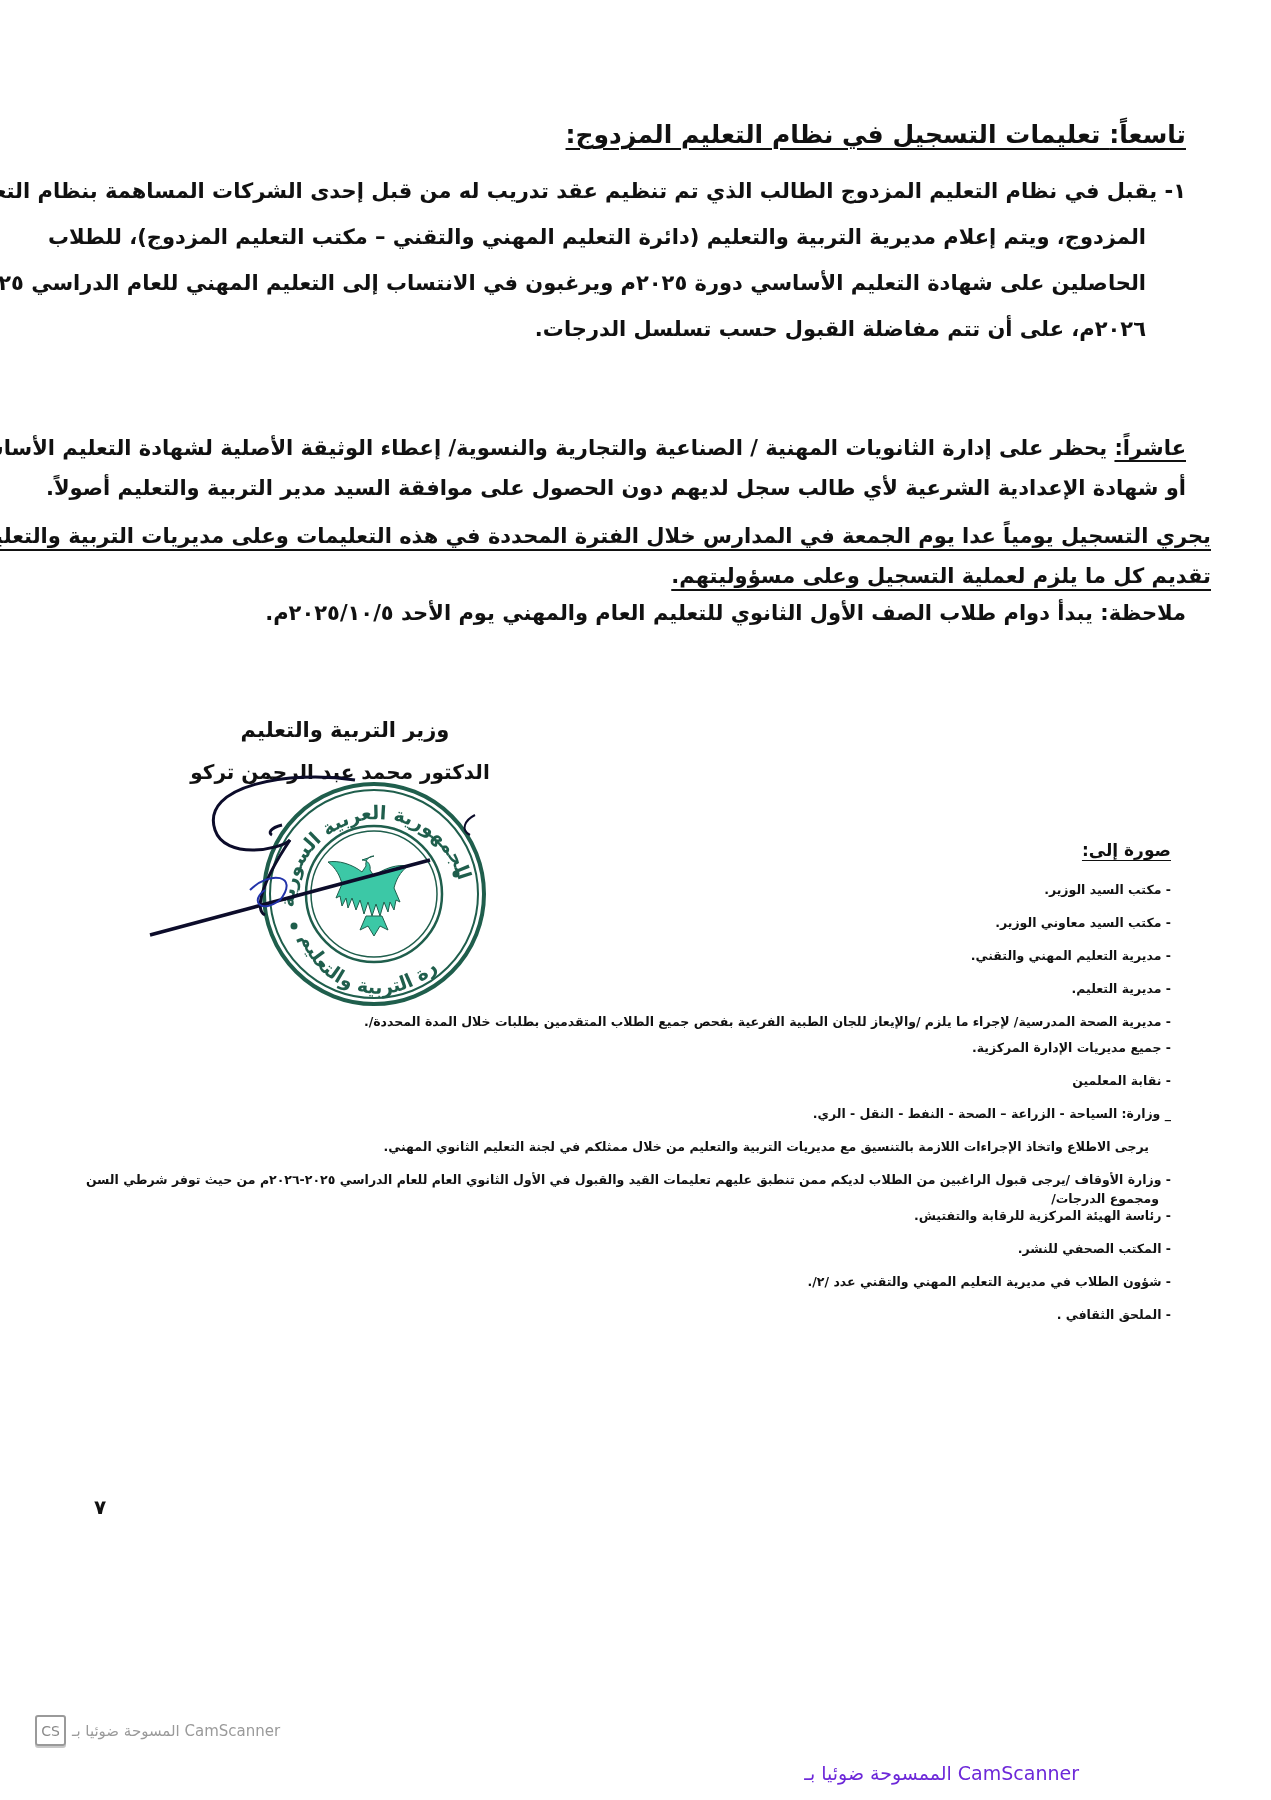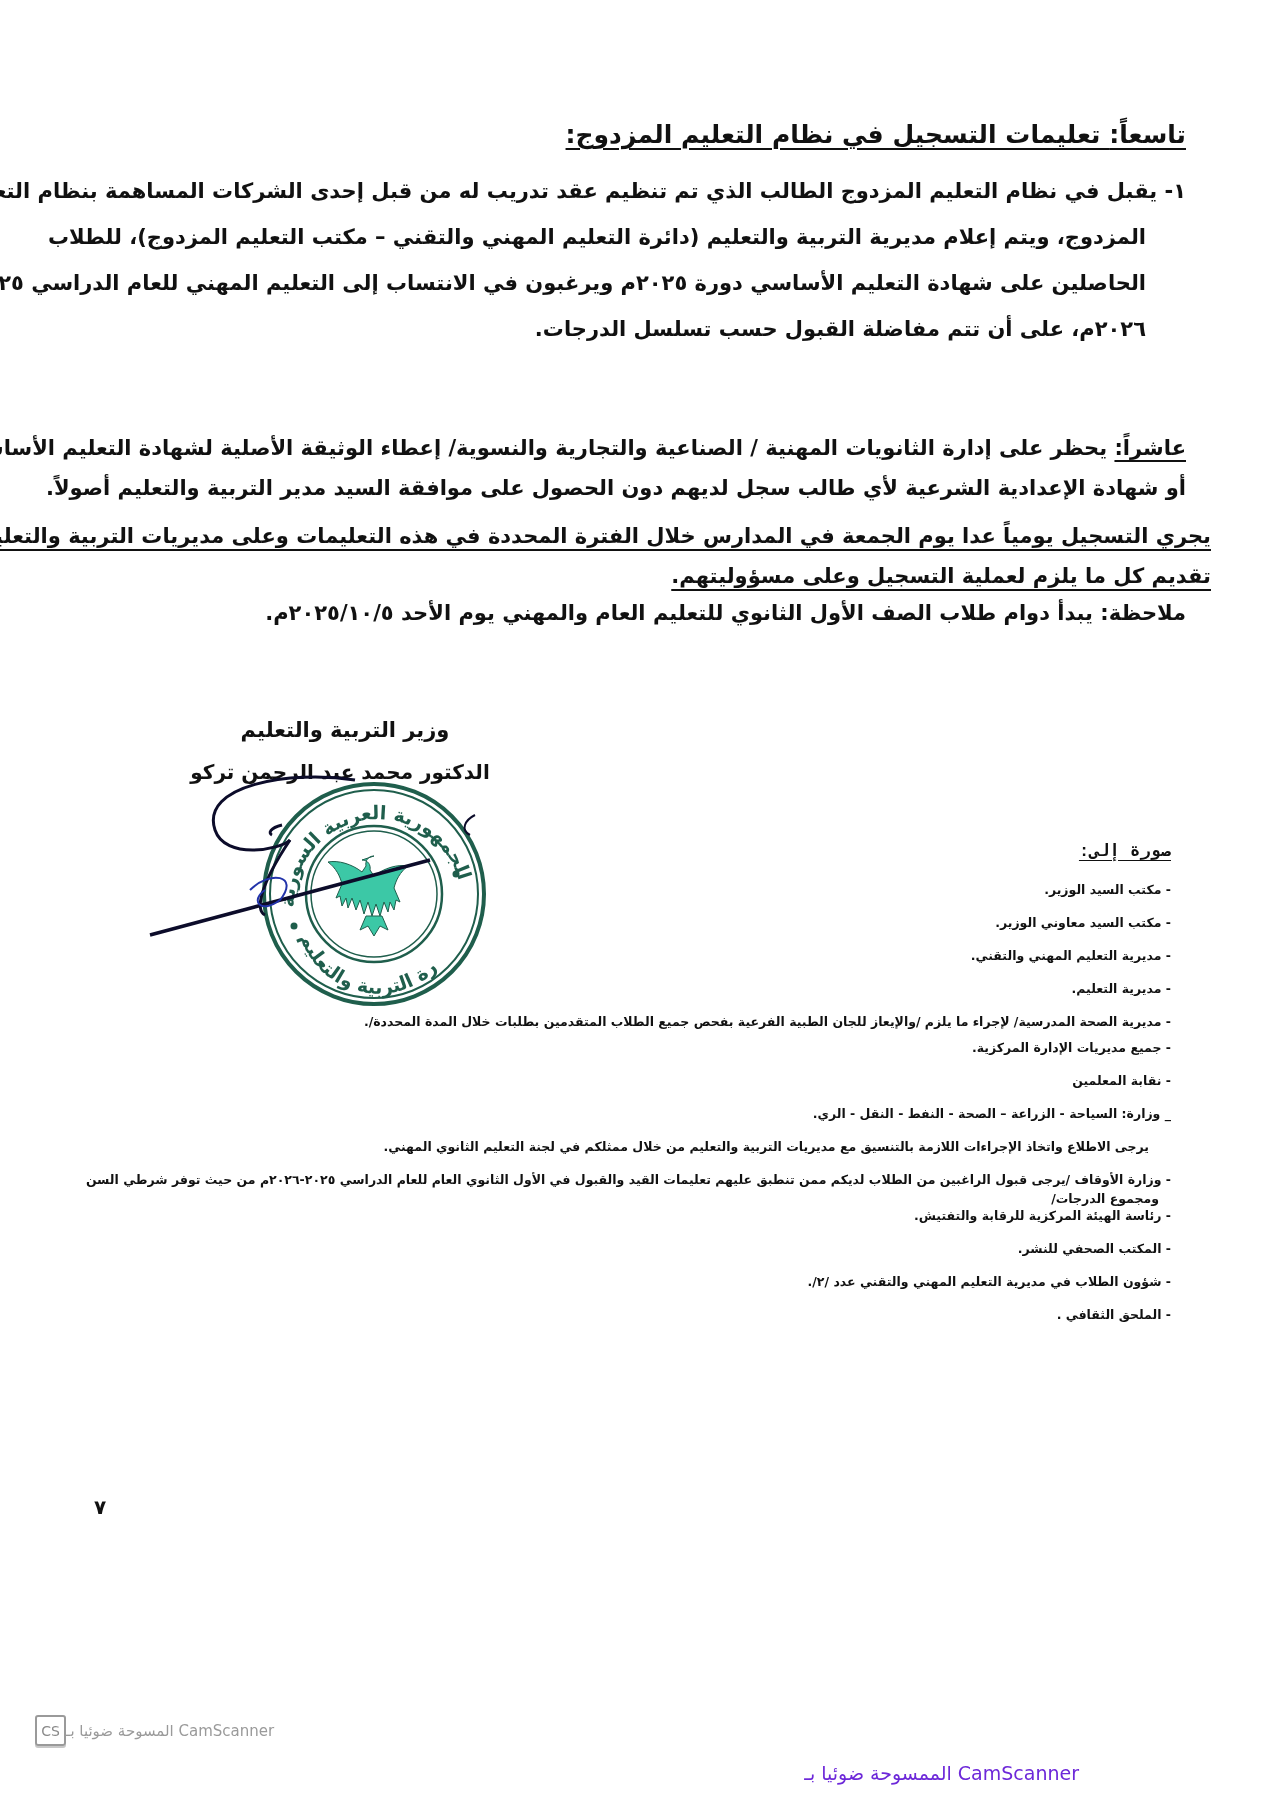--- a/index.html
+++ b/index.html
@@ -31,27 +31,27 @@
   .p4 { right:60px; left:60px; top:516px; line-height:40px; }
   .p4 .line { display:block; white-space:nowrap; text-decoration:underline; text-underline-offset:6px; text-decoration-thickness:2px; }
   .note { right:85px; top:601px; font-size:21px; font-weight:bold; white-space:nowrap; }
 
   .minister-title { left:195px; top:718px; width:300px; text-align:center; font-size:21px; font-weight:bold; }
   .minister-name { left:150px; top:760px; width:380px; text-align:center; font-size:20px; font-weight:bold; }
 
   .stamp { left:258px; top:778px; width:232px; height:232px; }
   .signature { left:140px; top:775px; width:400px; height:170px; }
 
-  .cc-title { right:100px; top:840px; font-size:17px; font-weight:bold; text-decoration:underline; text-underline-offset:4px;font-family:Liberation Mono, monospace; }
+  .cc-title { right:100px; top:840px; font-size:17px; font-weight:bold; text-decoration:underline; text-underline-offset:4px; }
   .cc-list { right:100px; top:882px; left:60px; font-size:12.5px; font-weight:bold; }
   .cc-item { display:block; white-space:nowrap; line-height:16px; }
 
   .page-num { left:94px; top:1495px; font-size:20px; font-weight:bold; }
 
-  .cs-watermark { left:35px; top:1715px; display:flex; align-items:center; color:#9a9a9a; font-size:15px; }
+  .cs-watermark { left:35px; top:1715px; display:flex; align-items:center; gap:6px; color:#9a9a9a; font-size:15px; }
   .cs-logo { width:27px; height:27px; border:2px solid #9a9a9a; border-radius:3px; display:flex; align-items:center; justify-content:center; font-size:14px; color:#8a8a8a; font-family:"DejaVu Sans", sans-serif; box-shadow:0 2px 0 #c8c8c8; }
   .cs-footer { right:192px; top:1762px; font-size:19px; color:#6d28d9; white-space:nowrap; font-family:"DejaVu Sans", sans-serif; }
 </style>
 </head>
 <body>
 
 <div class="page">
 
   <div class="abs rtl heading">
     <span class="u">تاسعاً:</span><span class="u"> تعليمات التسجيل في نظام التعليم المزدوج:</span>

